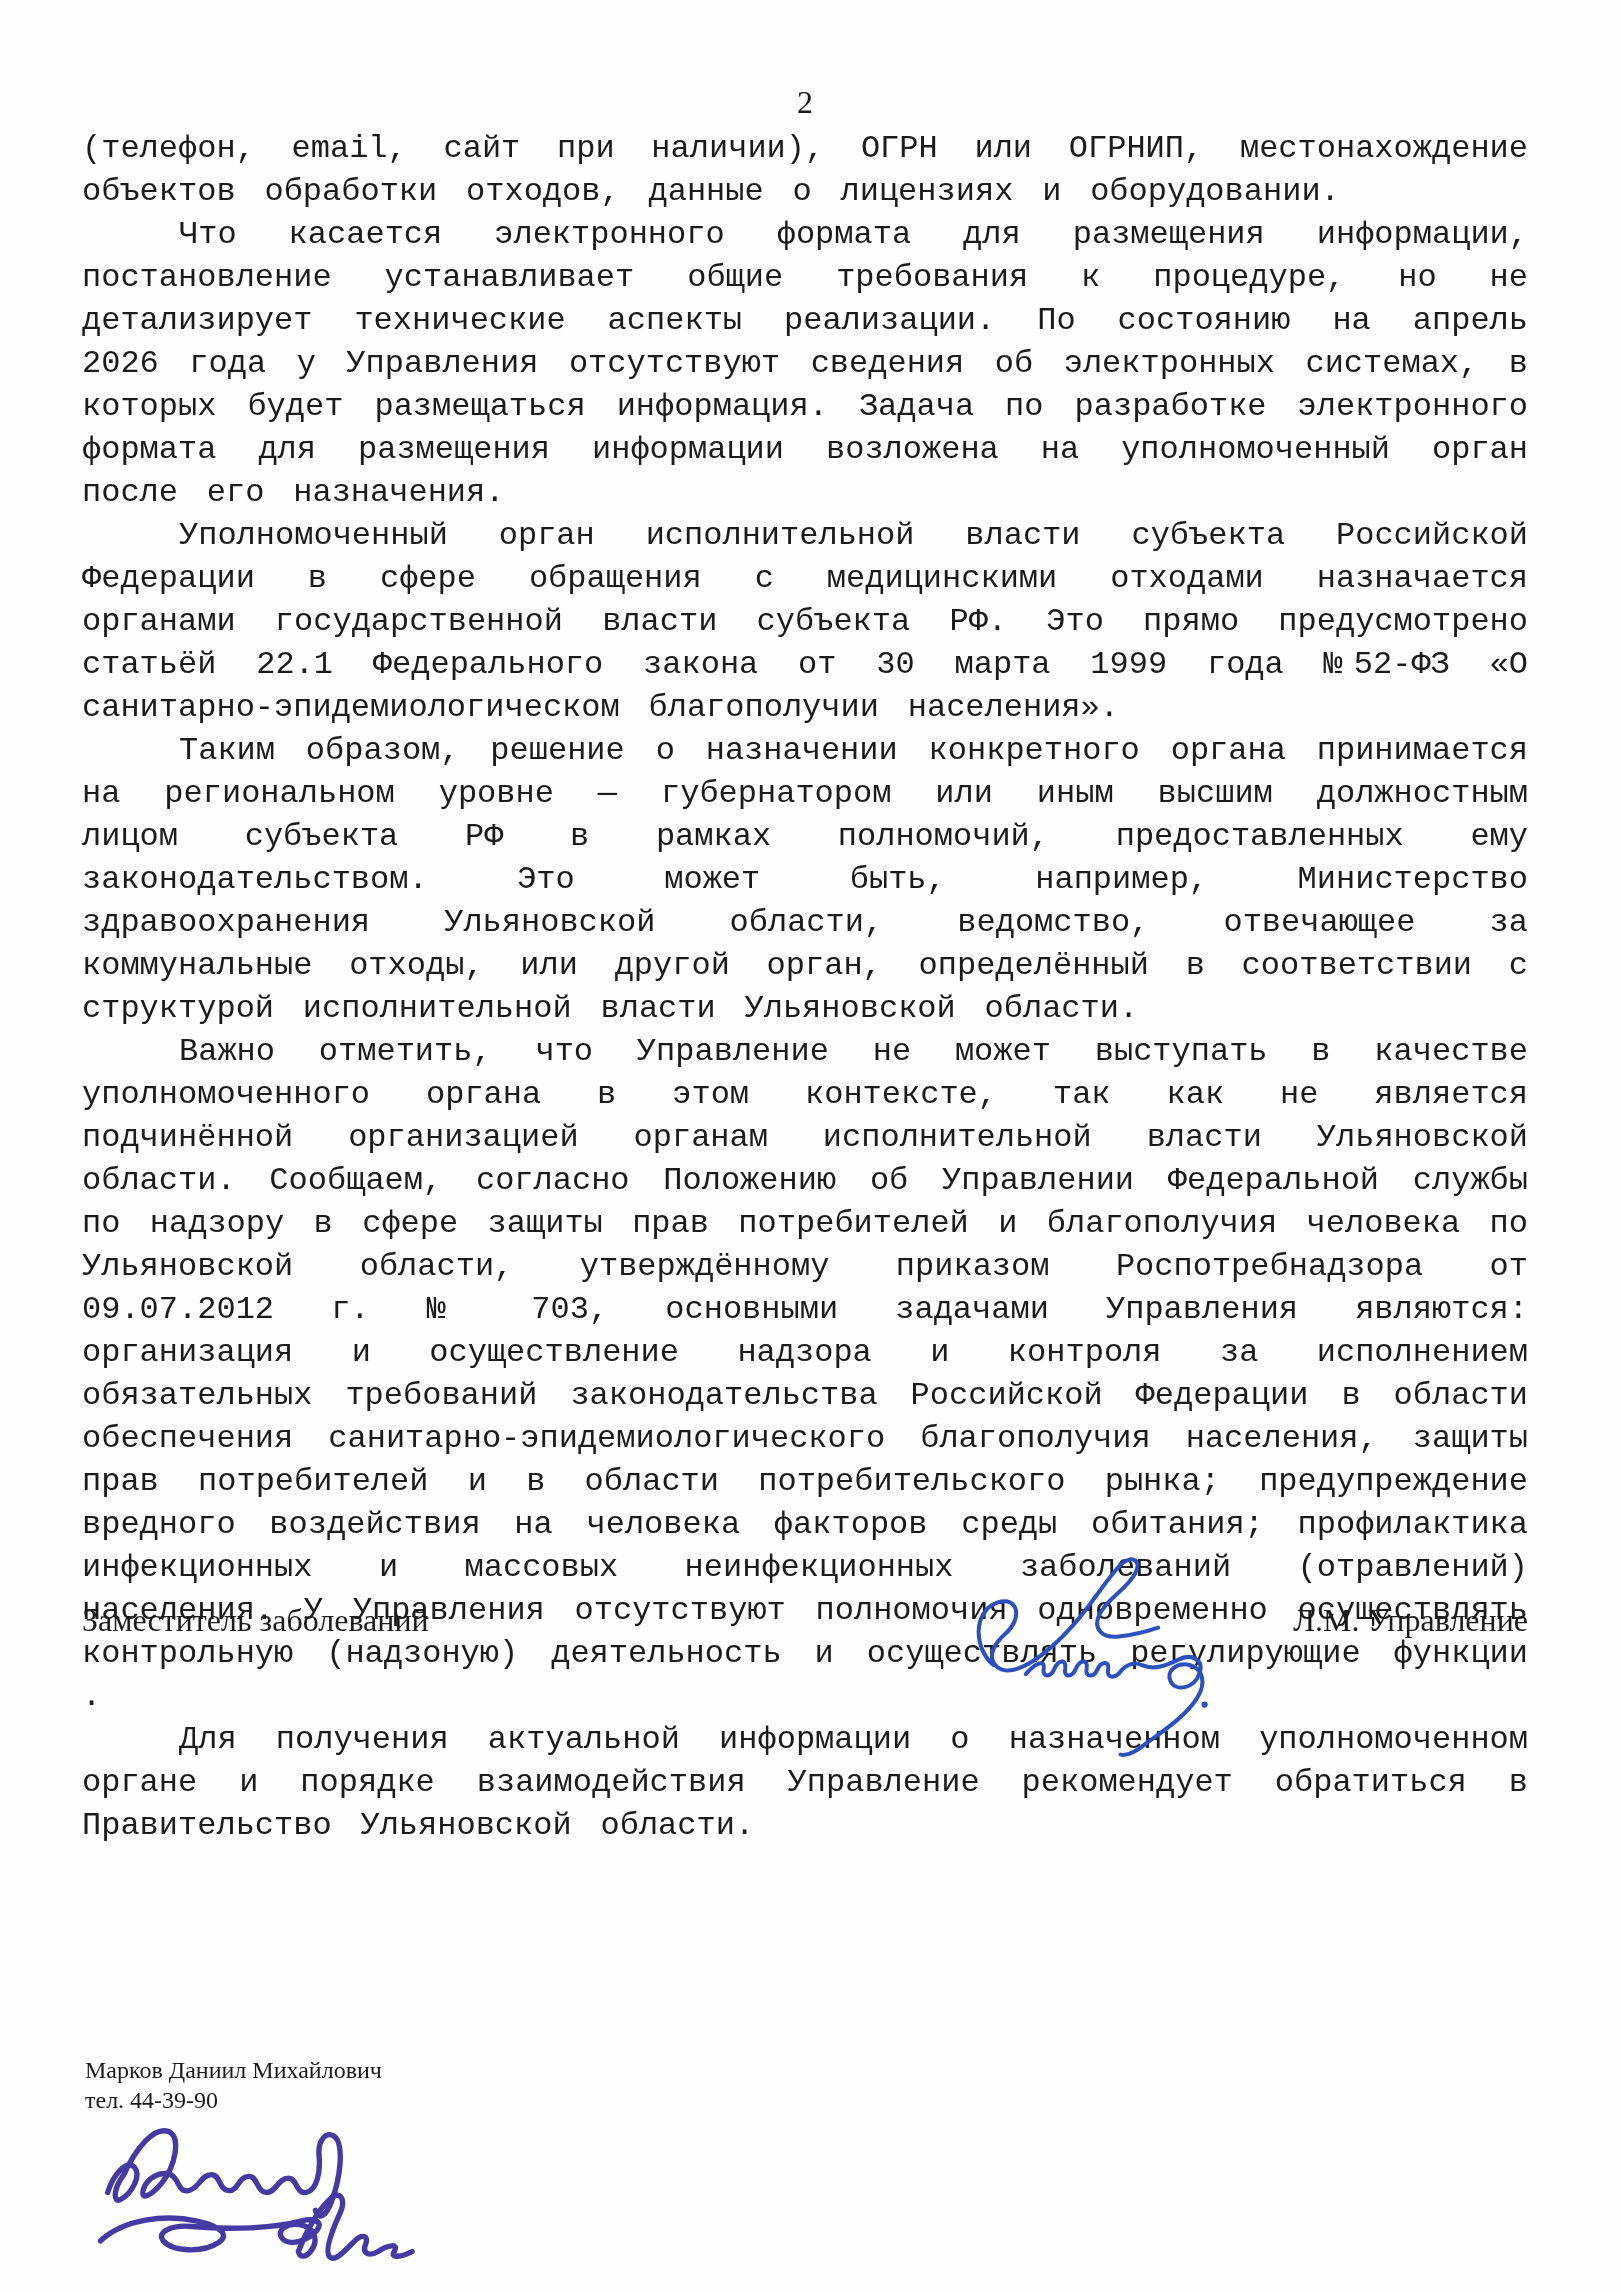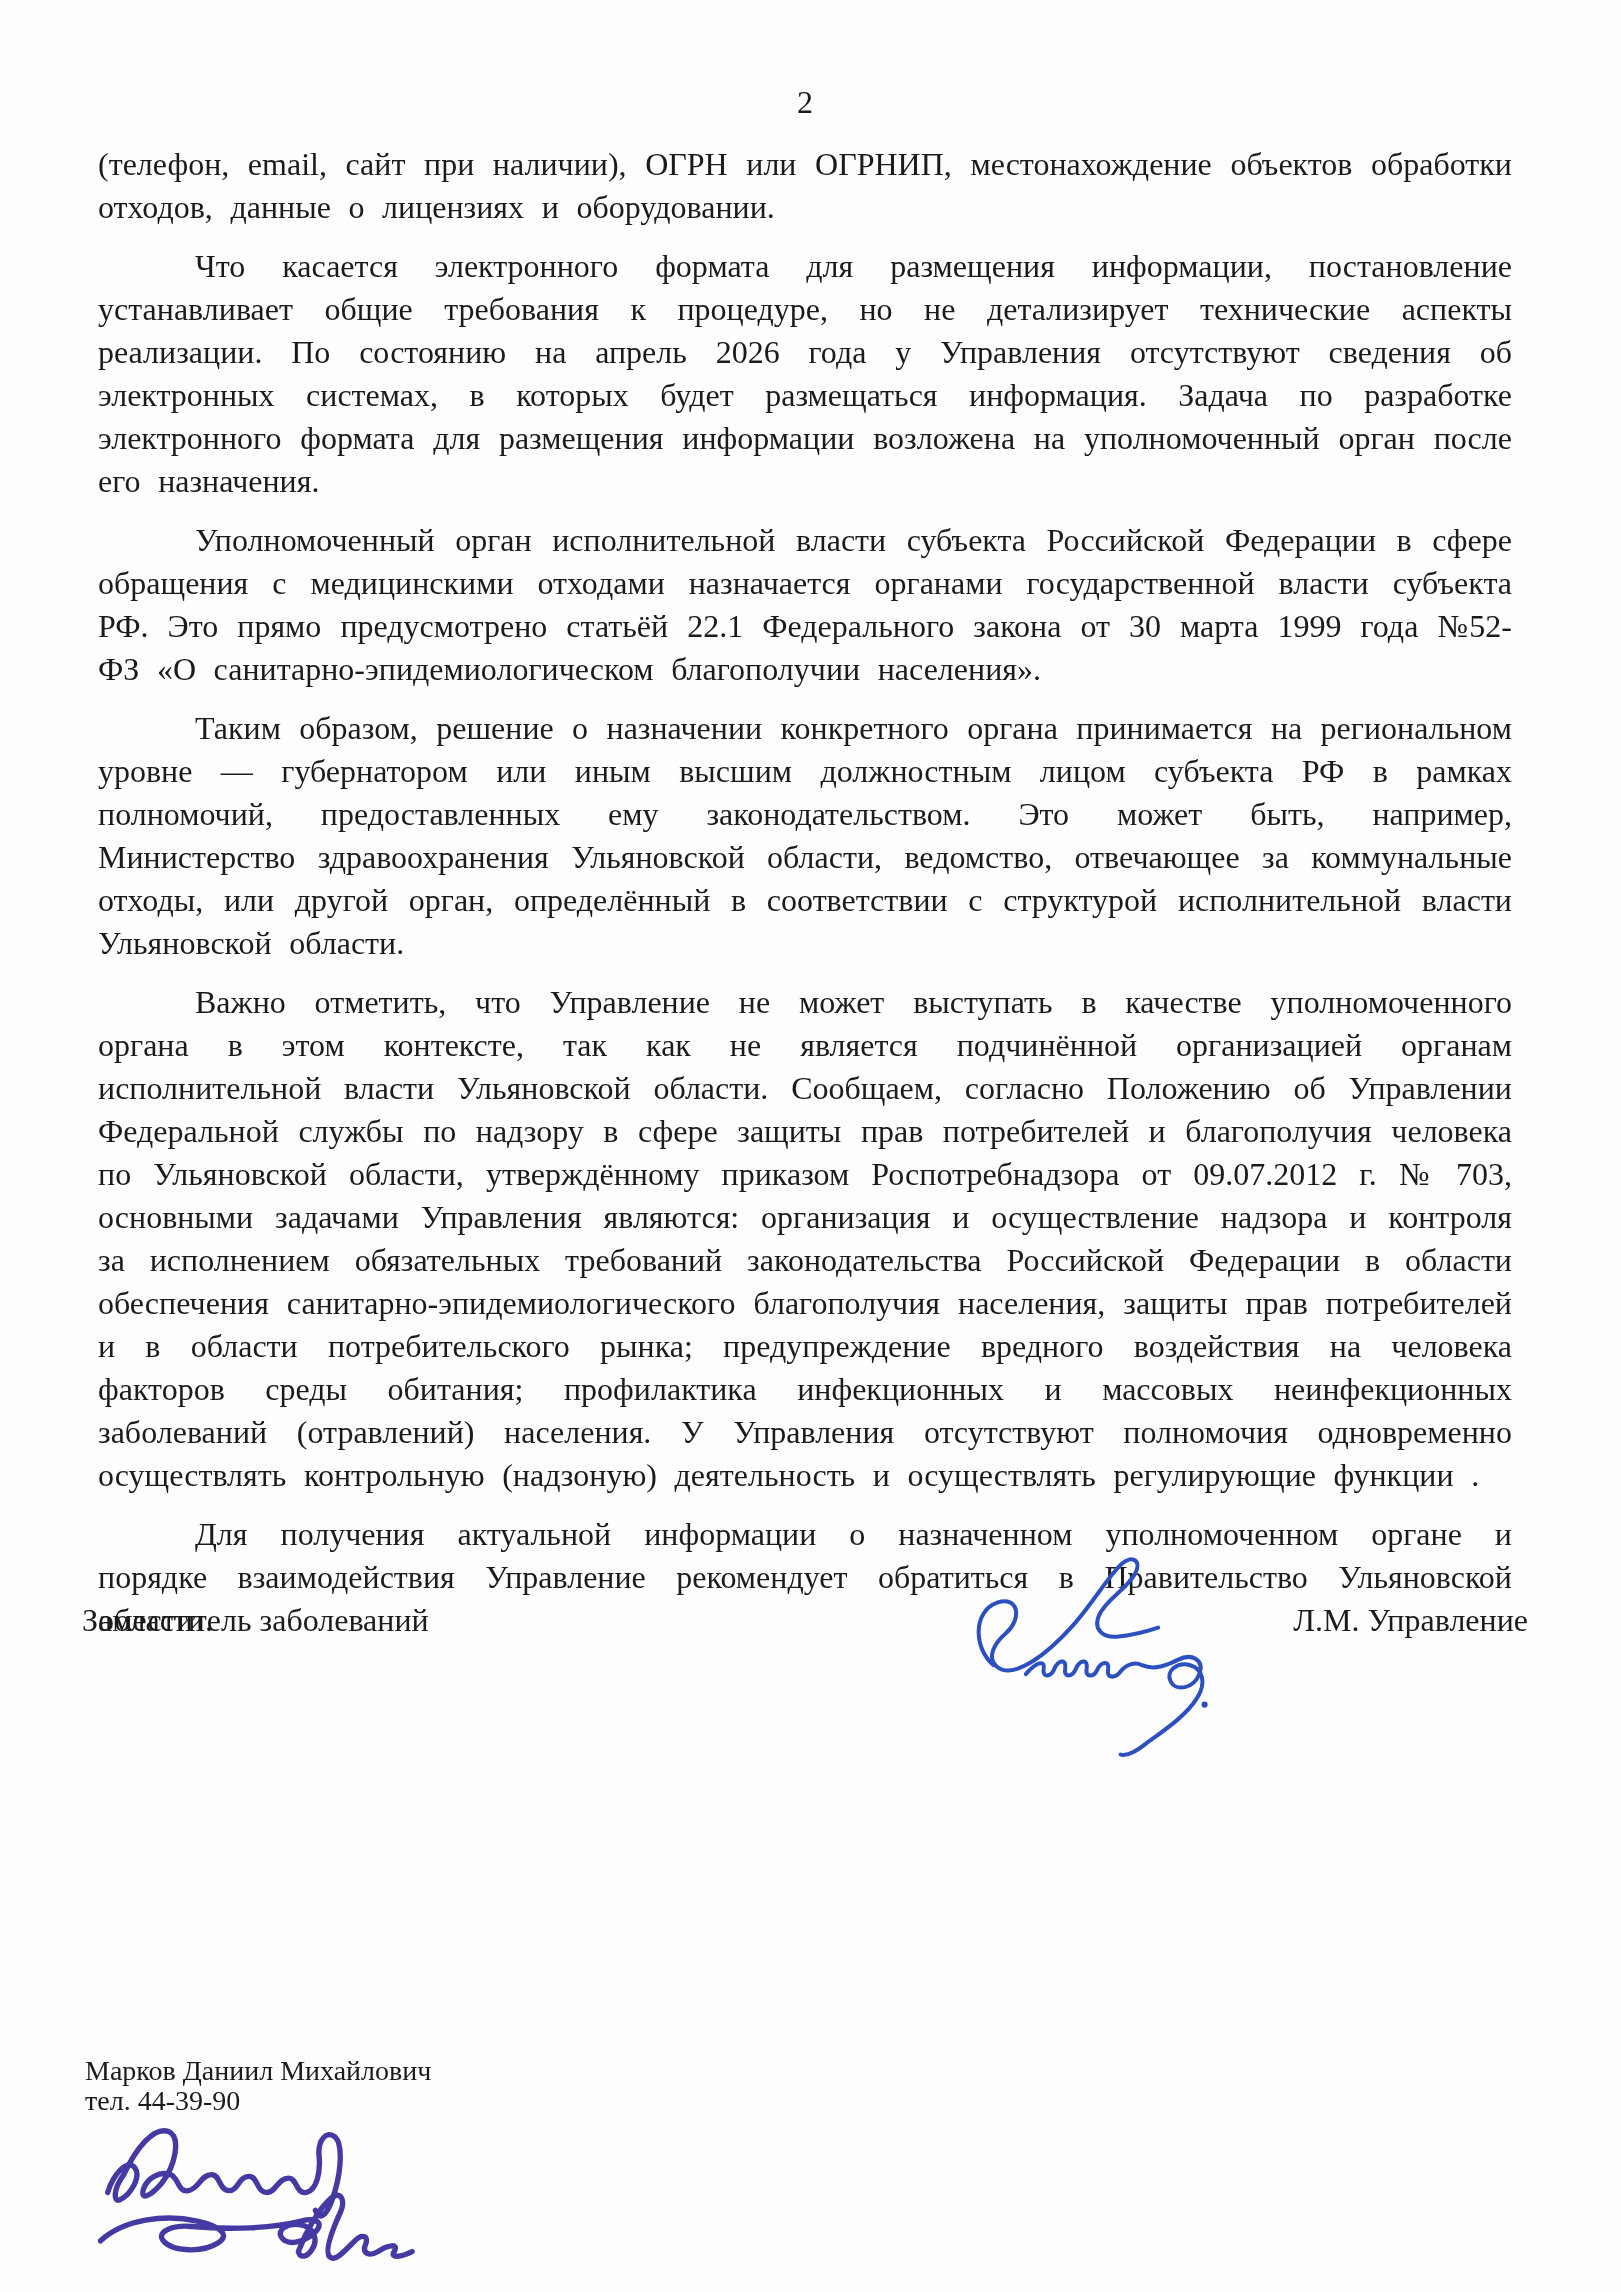--- a/index.html
+++ b/index.html
@@ -24,21 +24,21 @@
   .doc-body {
     position: absolute;
     top: 127px;
     left: 82px;
     width: 1446px;
     font-size: 32px;
     line-height: 43px;
     text-align: justify;
     word-spacing: 0.30em;
   }
-  .doc-body p { margin: 16px; }
+  .doc-body p { margin: 0; font-family: Liberation Mono, monospace; }
   .doc-body p.indent { text-indent: 97px; }
   .sign-row {
     position: absolute;
     top: 1601px;
     left: 82px;
     width: 1446px;
     display: flex;
     justify-content: space-between;
     font-size: 32px;
     line-height: 39px;
@@ -47,21 +47,21 @@
     position: absolute;
     left: 963px;
     top: 1549px;
     width: 291px;
     height: 219px;
   }
   .footer {
     position: absolute;
     left: 85px;
     top: 2056px;
-    font-size: 28px;
+    font-size: 24px;
     line-height: 29.6px;
   }
   .footer div { white-space: nowrap; }
   .sig2 {
     position: absolute;
     left: 88px;
     top: 2117px;
     width: 376px;
     height: 176px;
   }

